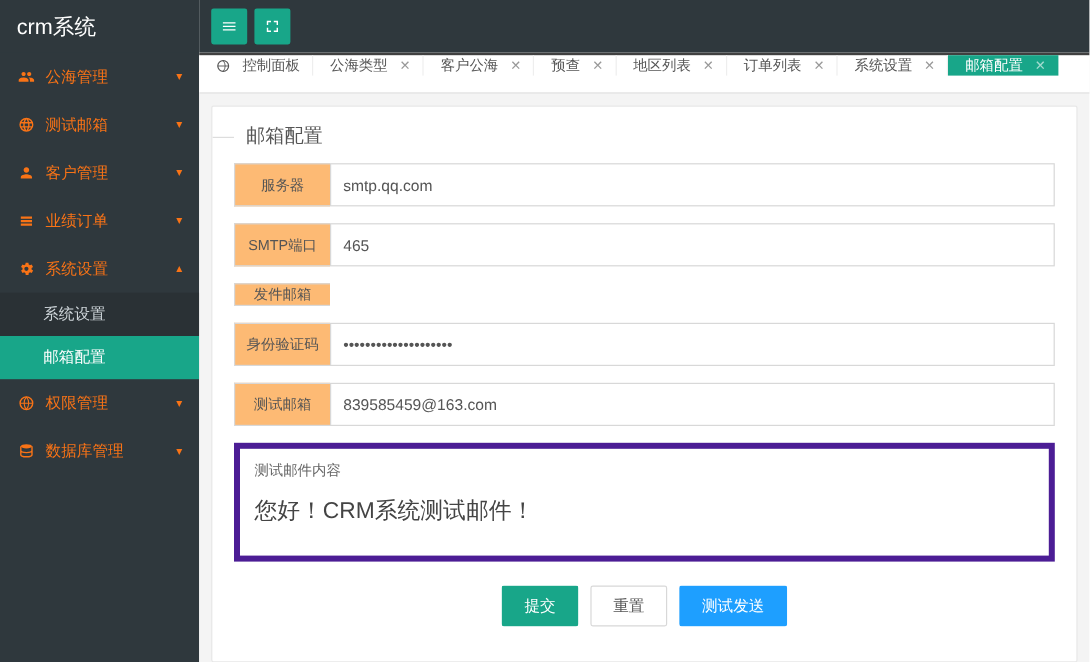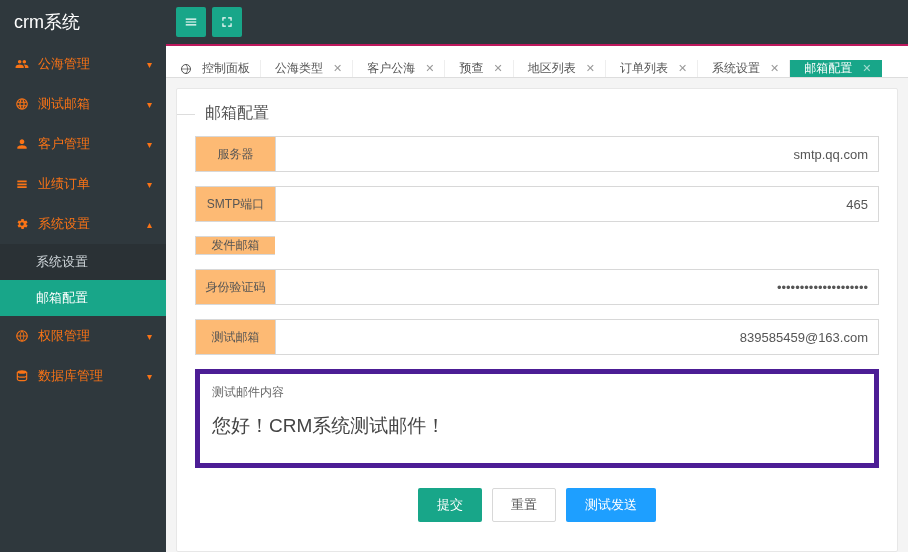--- a/index.html
+++ b/index.html
@@ -79,24 +79,24 @@
       justify-content: center;
       color: #fff;
       border-radius: 2px;
       cursor: pointer;
     }
 
     
     .tabs {
       height: 34px;
       background: #fff;
-      border-top: 2px solid #be185d;
+      border-top: 2px solid #404040;
       border-bottom: 1px solid #ddd;
       display: flex;
-      align-items: flex-end;
+      align-items: flex-start;
     }
     .tab {
       display: flex;
       align-items: center;
       padding: 0 10px 0 14px;
       font-size: 12px;
       color: #555;
       border-right: 1px solid #eee;
       cursor: pointer;
       gap: 6px;
@@ -146,21 +146,20 @@
       background: #fdba74;
     }
     .form-input {
       flex: 1;
       border: 1px solid #d8d8d8;
       padding: 8px 10px;
       font-size: 13px;
       color: #555;
       outline: none;
       height: 36px;
-      text-align: right;
     }
     .textarea-row {
       border: 5px solid #4c1d95;
       padding: 10px 12px;
       margin-bottom: 14px;
     }
     .textarea-label {
       font-size: 12px;
       color: #666;
       margin-bottom: 12px;

